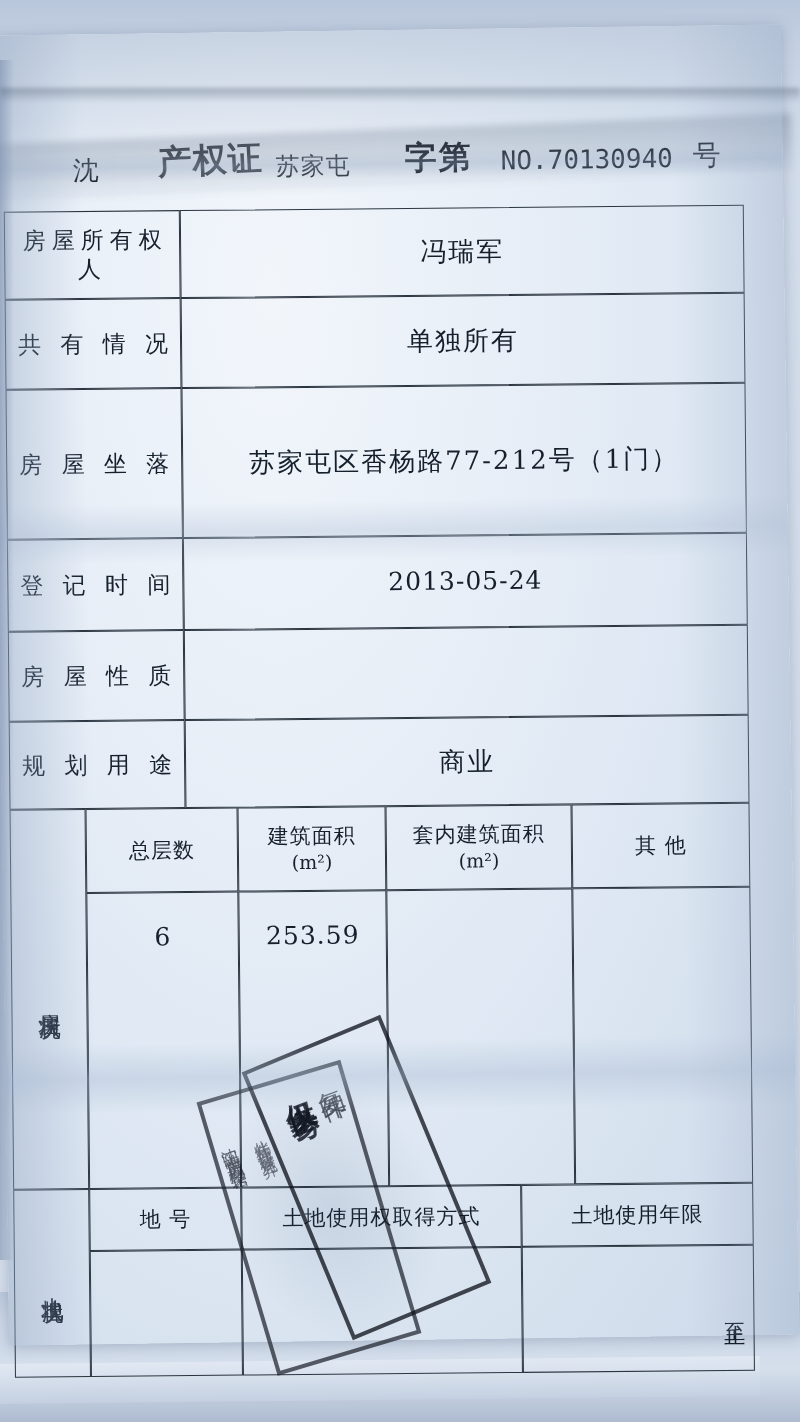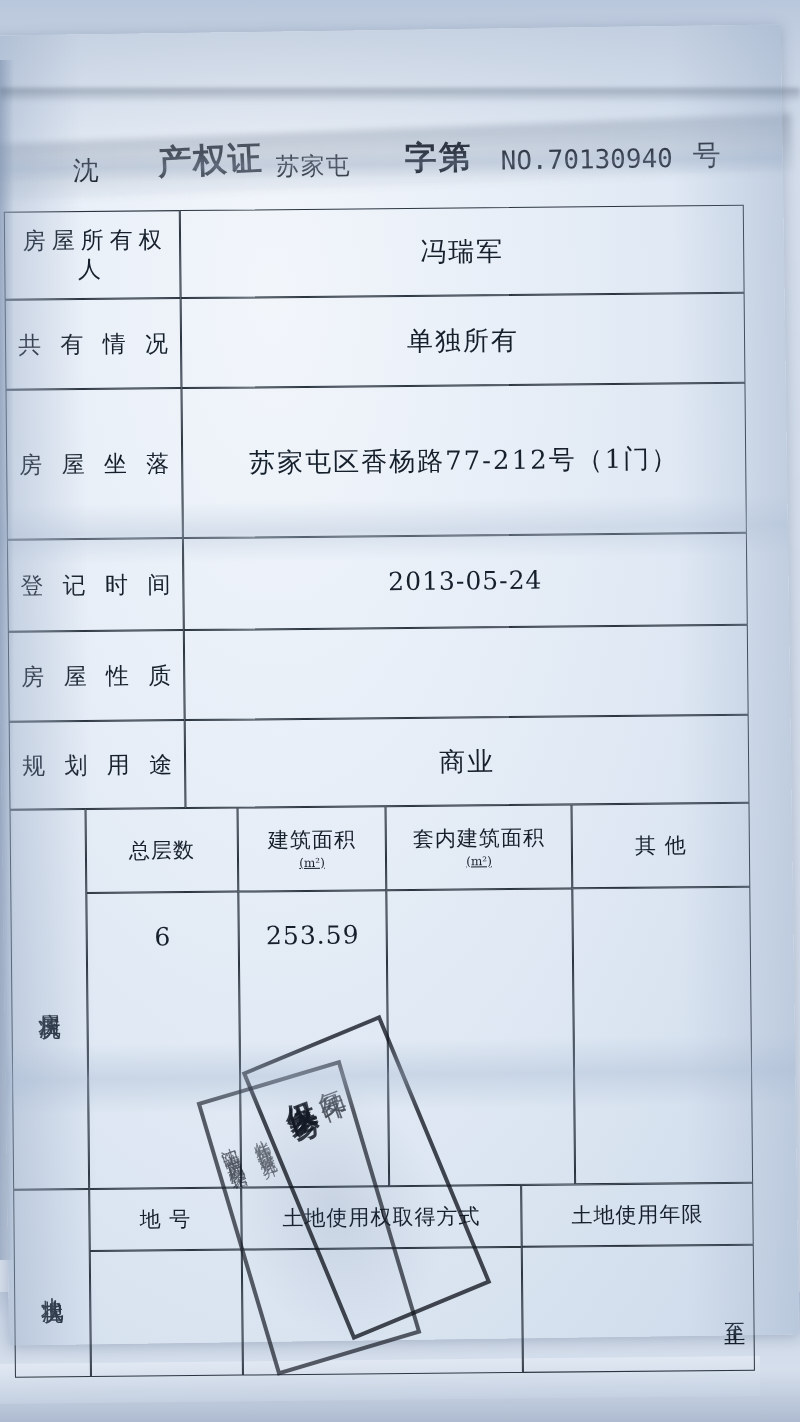--- a/index.html
+++ b/index.html
@@ -155,23 +155,22 @@
     font-family: "DejaVu Serif", serif;
     letter-spacing: 1px;
   }
   .hdrcell {
     font-size: 21px;
     letter-spacing: 1px;
     flex-direction: column;
     gap: 2px;
   }
   .sub {
-    font-size: 12px;
+    font-size: 19px;
     letter-spacing: 0;
-    text-decoration: underline;
   }
   .vert {
     font-size: 22px;
     letter-spacing: 2px;
     writing-mode: vertical-rl;
     text-orientation: upright;
     line-height: 1.55;
   }
   .tiny-right {
     font-size: 21px;

